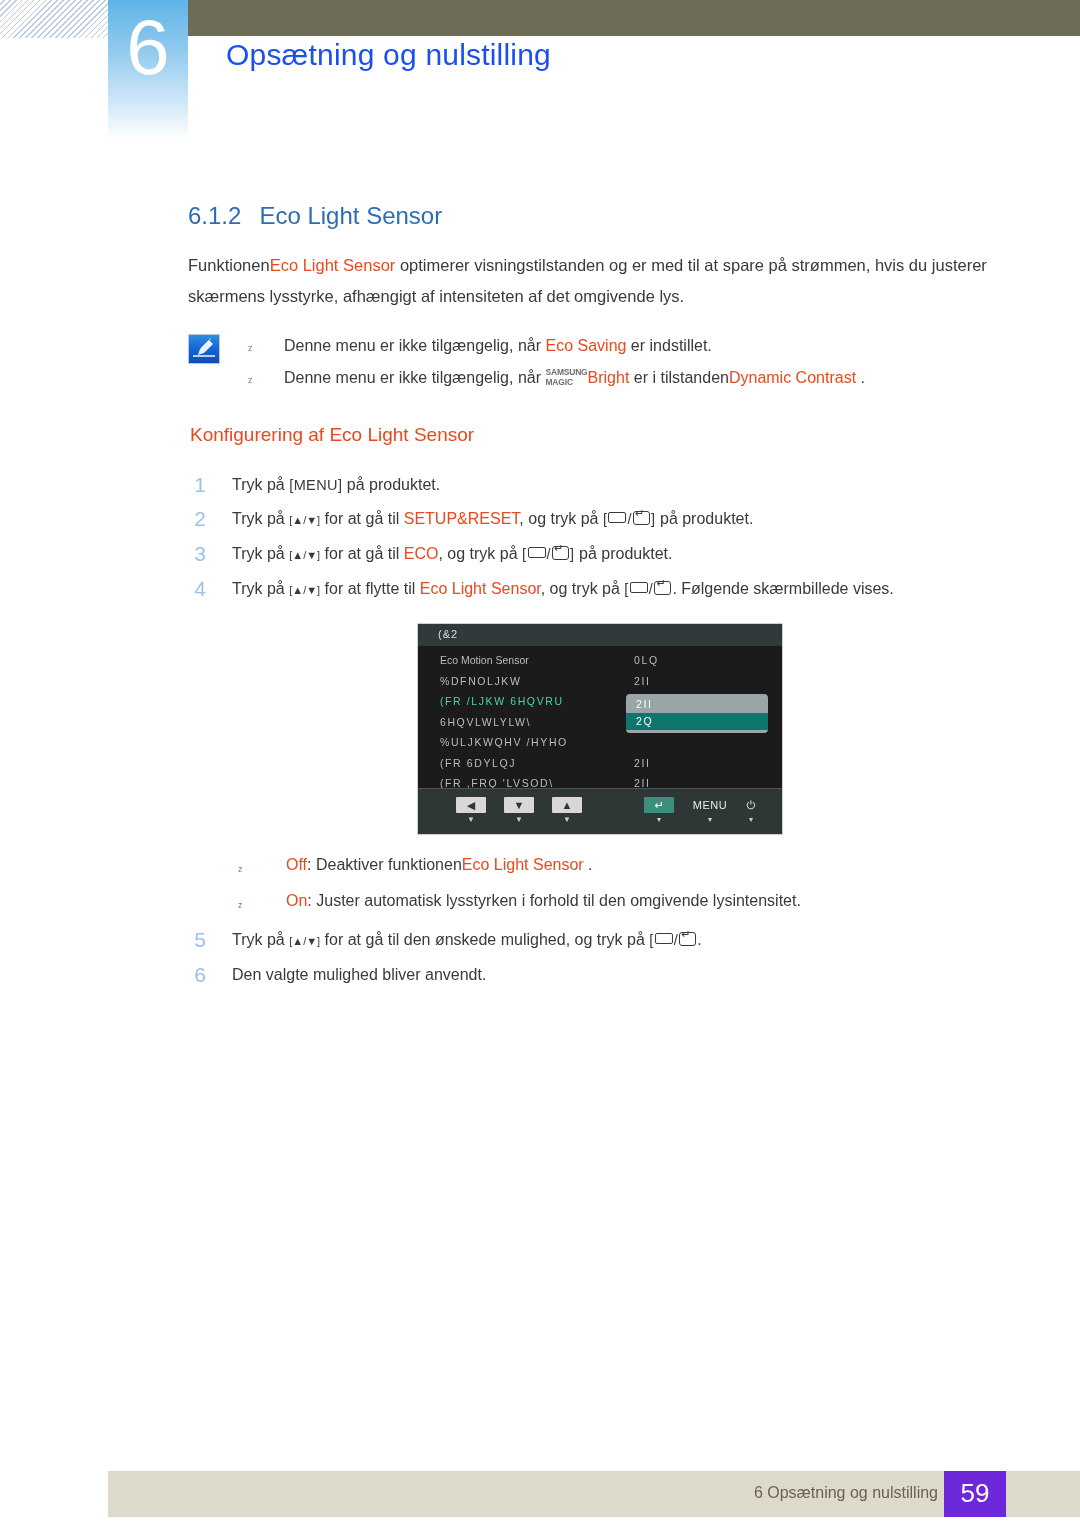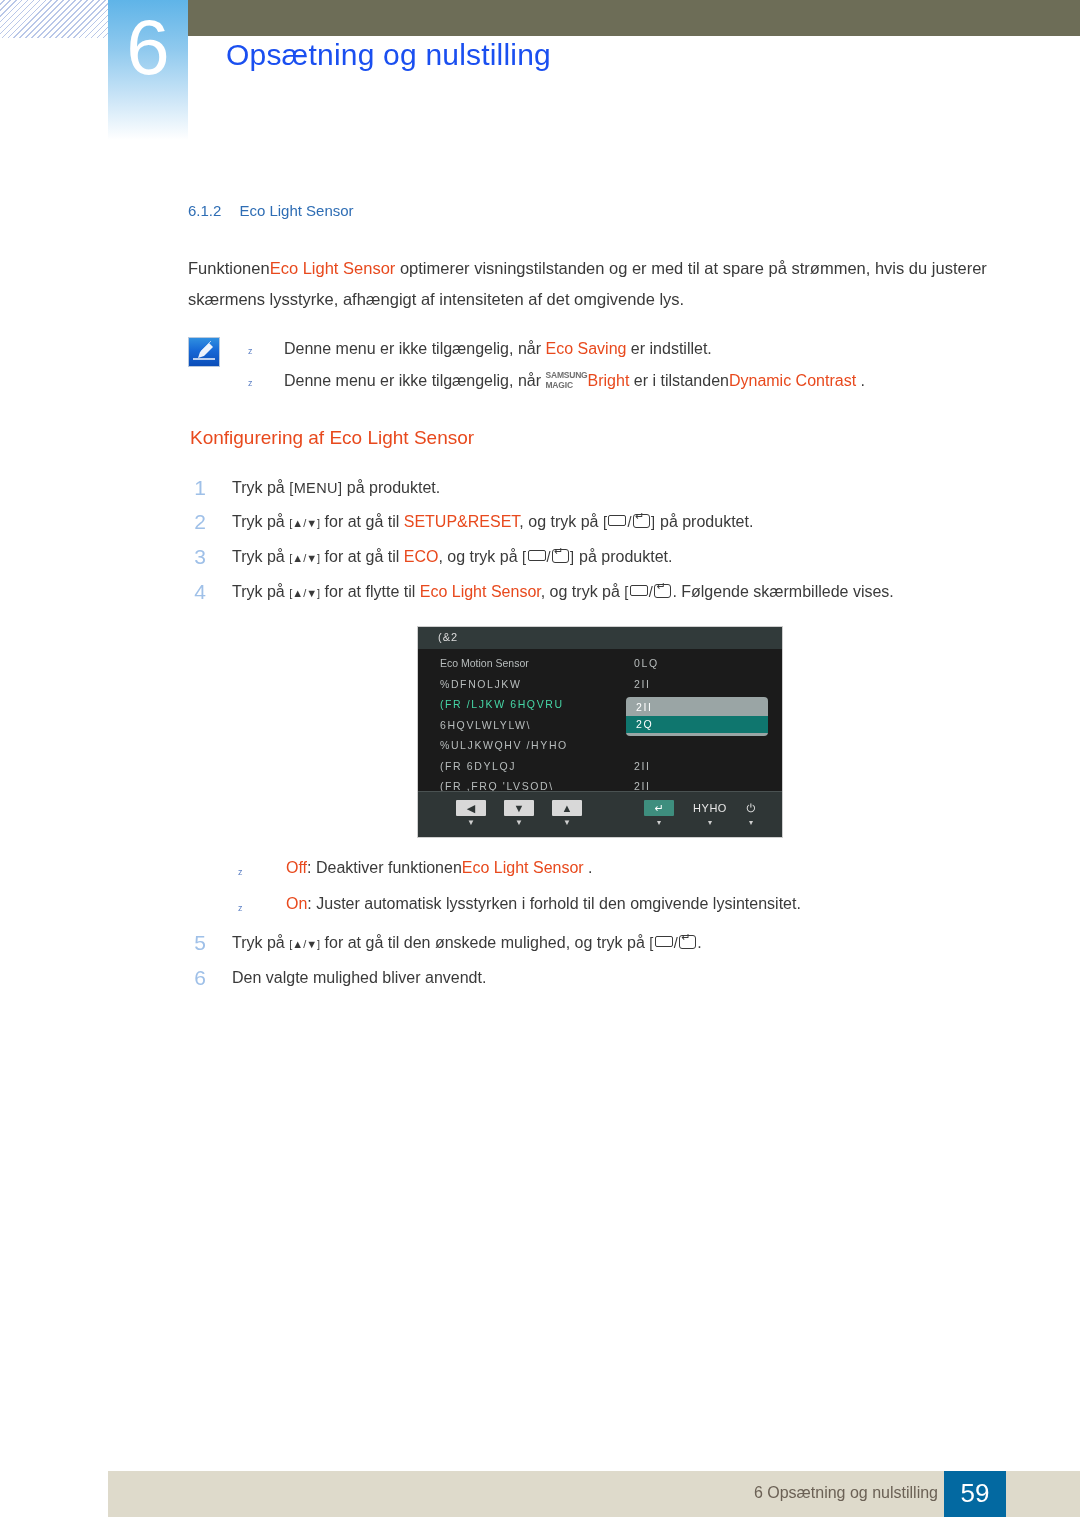--- a/index.html
+++ b/index.html
@@ -63,27 +63,27 @@
   }
 
   
   .content {
     position: absolute;
     left: 0; top: 140px;
     width: 1080px;
   }
   .section-heading {
     margin: 62px 0 12px 188px;
-    font-size: 15px;
+    font-size: 24px;
     color: #2e6db4;
   }
   .section-heading .num { margin-right: 18px; }
 
   .intro {
-    margin: 34px 0 0 188px;
+    margin: 20px 0 0 188px;
     width: 818px;
     font-size: 16.5px;
     line-height: 31px;
     color: #3a3a3a;
   }
   .hl { color: #e8491d; }
 
   
   .note-block {
     margin: 18px 0 0 188px;
@@ -335,21 +335,21 @@
     position: absolute;
     right: 142px;
     top: 13px;
     font-size: 16px;
     color: #6b6155;
   }
   .footer-pagebox {
     position: absolute;
     right: 74px; top: 0;
     width: 62px; height: 46px;
-    background: #0369a1;
+    background: #6d28d9;
     color: #ffffff;
     font-size: 26px;
     text-align: center;
     line-height: 44px;
   }
 </style>
 </head>
 <body>
 
 <div class="page-header">
@@ -459,21 +459,21 @@
           </div>
           <div class="osd-btn" style="left:130px;">
             <span class="face">▲</span>
             <span class="tick">▼</span>
           </div>
           <div class="osd-btn" style="left:222px;">
             <span class="face dark">↵</span>
             <span class="tick">▾</span>
           </div>
           <div class="osd-btn" style="left:268px;width:48px;">
-            <span class="face plain">HYHO</span>
+            <span class="face plain">MENU</span>
             <span class="tick">▾</span>
           </div>
           <div class="osd-btn" style="left:314px;">
             <span class="face plain">⏻</span>
             <span class="tick">▾</span>
           </div>
         </div>
       </div>
     </div>
 

